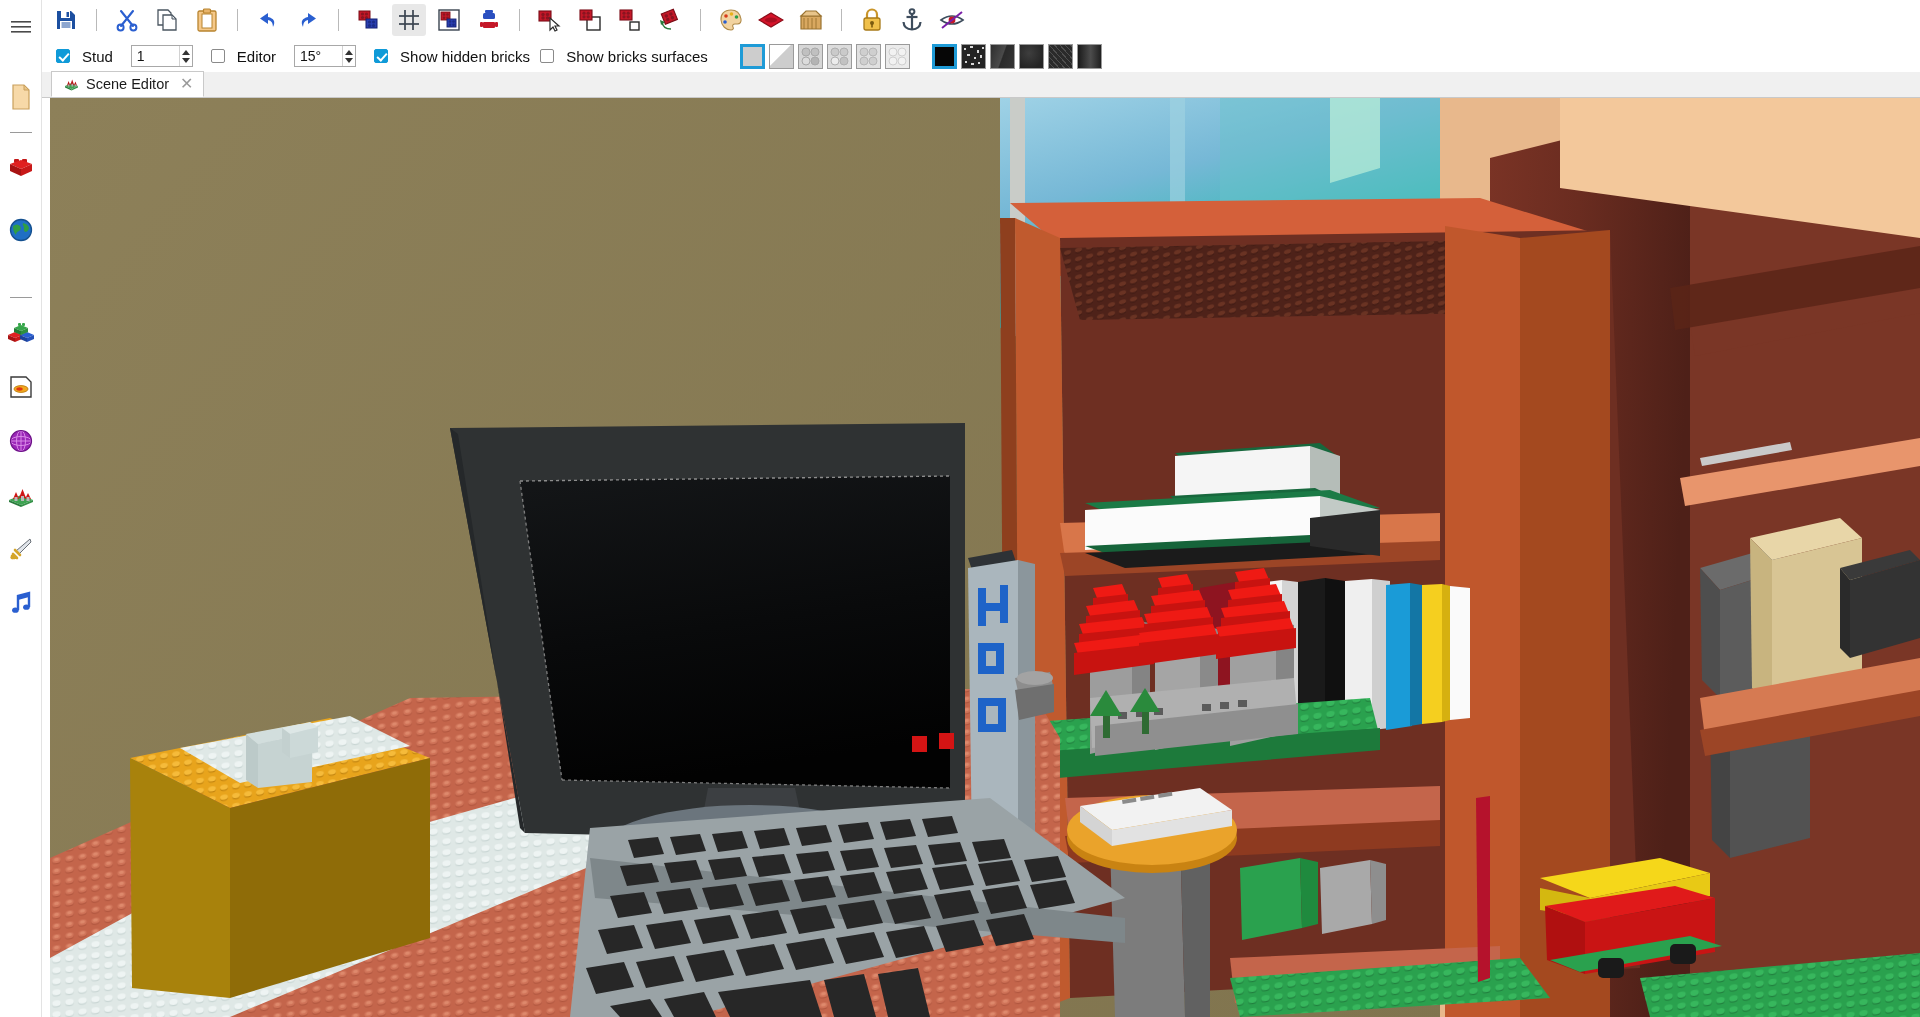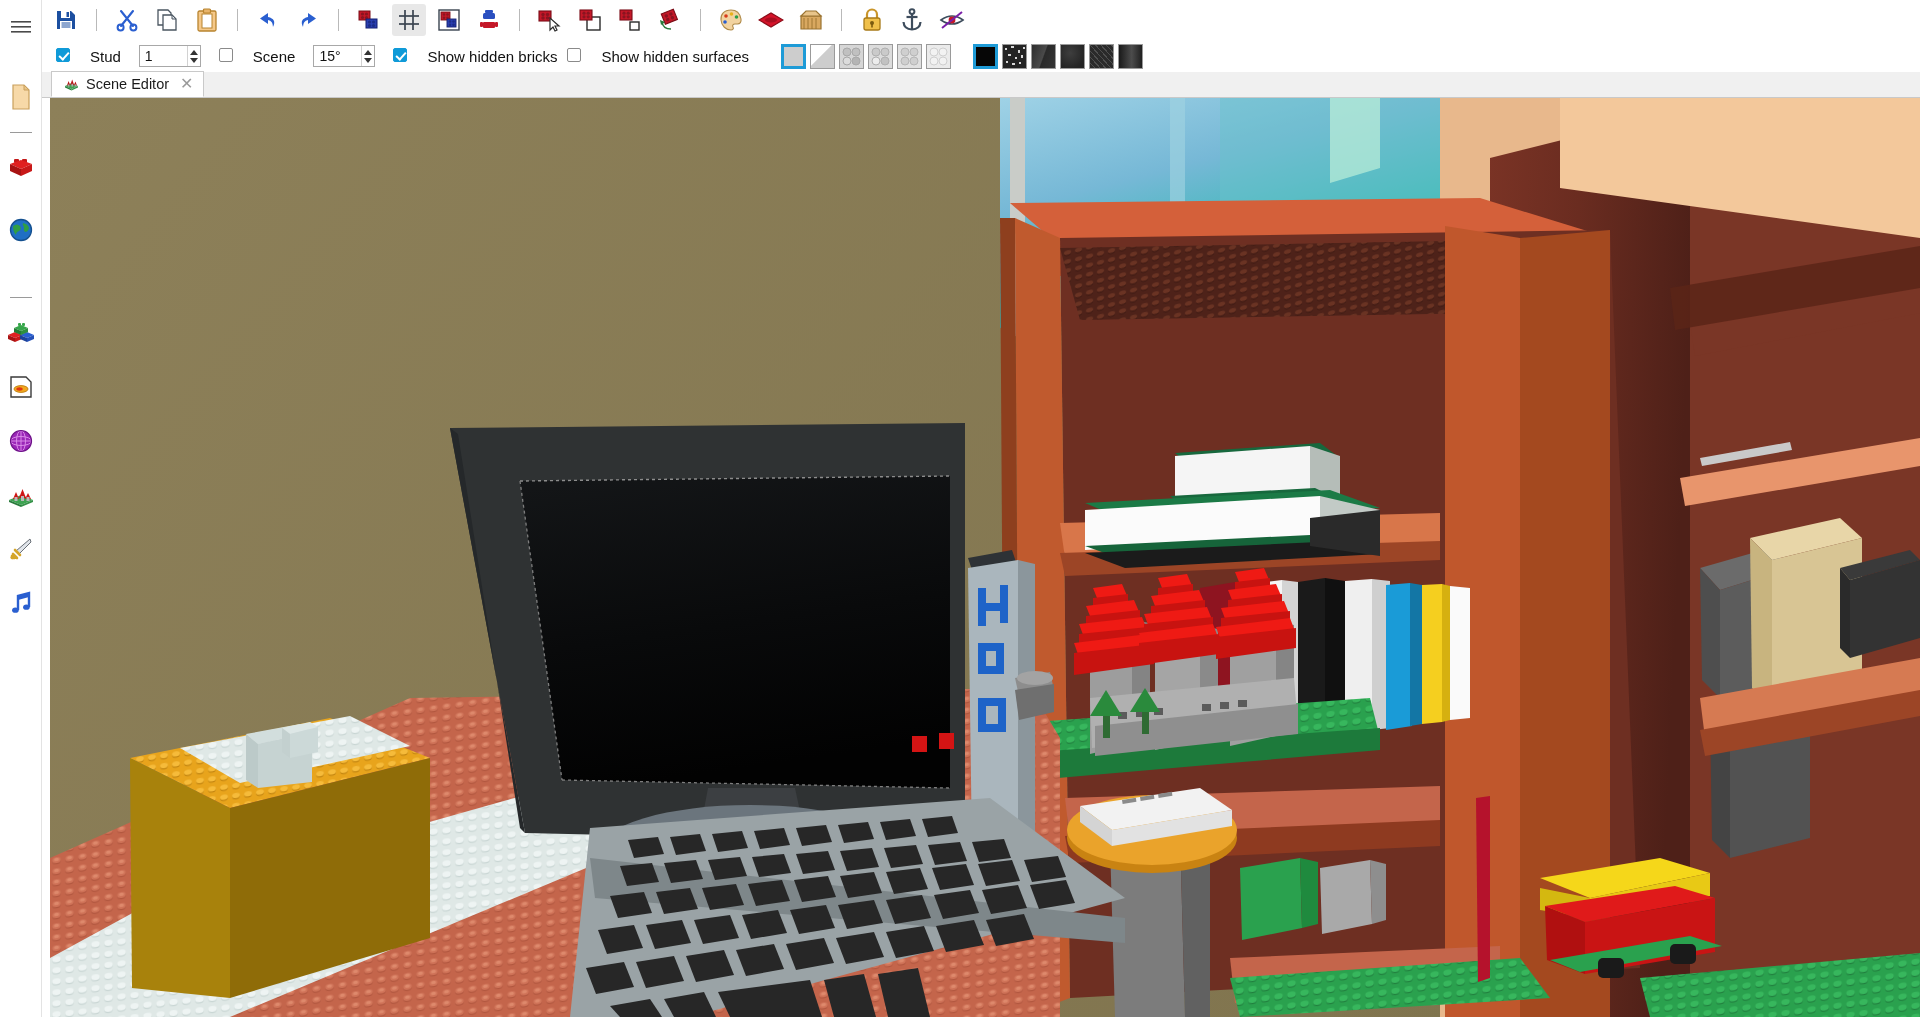--- a/index.html
+++ b/index.html
@@ -34,21 +34,21 @@
   svg { display:block; }
 
   
   .optbar {
     position: absolute; left: 0; top: 40px; width: 1920px; height: 32px;
     background: #ffffff;
     display: flex; align-items: center;
     padding-left: 56px;
     font-size: 15px; color: #1a1a1a;
   }
-  .chk-wrap { display:flex; align-items:flex-start; gap:20px; margin-right: 10px; cursor: pointer;}
+  .chk-wrap { display:flex; align-items:center; gap:12px; margin-right: 10px; cursor: pointer;}
   .chkbox {
     width: 14px; height: 14px; border: 1px solid #8a8a8a; background: #fff;
     border-radius: 2px; position: relative; flex: none;
   }
   .chkbox.on { background: #0f9ad8; border-color: #0f9ad8; }
   .chkbox.on::after {
     content: ""; position: absolute; left: 4px; top: 1px;
     width: 4px; height: 8px; border: solid #fff; border-width: 0 2px 2px 0;
     transform: rotate(42deg);
   }
@@ -542,38 +542,38 @@
     <div class="spin">
       <input type="text" value="1" style="">
       <span class="arrows">
           <i class="up"></i>
           <i class="dn"></i>
         </span>
     </div>
 
     <div class="chk-wrap">
       <span class="chkbox"></span>
-      <span class="chk-label">Scene</span>
+      <span class="chk-label">Editor</span>
     </div>
     <div class="spin">
       <input type="text" value="15°" style="">
       <span class="arrows">
           <i class="up"></i>
           <i class="dn"></i>
         </span>
     </div>
 
     <div class="chk-wrap" style="">
       <span class="chkbox on"></span>
       <span class="chk-label">Show hidden bricks</span>
     </div>
 
     <div class="chk-wrap">
       <span class="chkbox"></span>
-      <span class="chk-label">Show hidden surfaces</span>
+      <span class="chk-label">Show bricks surfaces</span>
     </div>
 
     <div class="swatches">
       <span class="sw sel" style="background:#cdcdcd;"></span>
       <span class="sw" style="background:linear-gradient(135deg,#ffffff 0%,#ffffff 45%,#cdcdcd 46%,#cdcdcd 100%);"></span>
       <span class="sw" style="background:#d6d6d6;">
         <svg width="23" height="23" viewBox="0 0 23 23">
             <circle cx="7" cy="7" r="4" fill="#c0c0c0" stroke="#a8a8a8"></circle>
             <circle cx="16" cy="7" r="4" fill="#c0c0c0" stroke="#a8a8a8"></circle>
             <circle cx="7" cy="16" r="4" fill="#dcdcdc" stroke="#a8a8a8"></circle>

